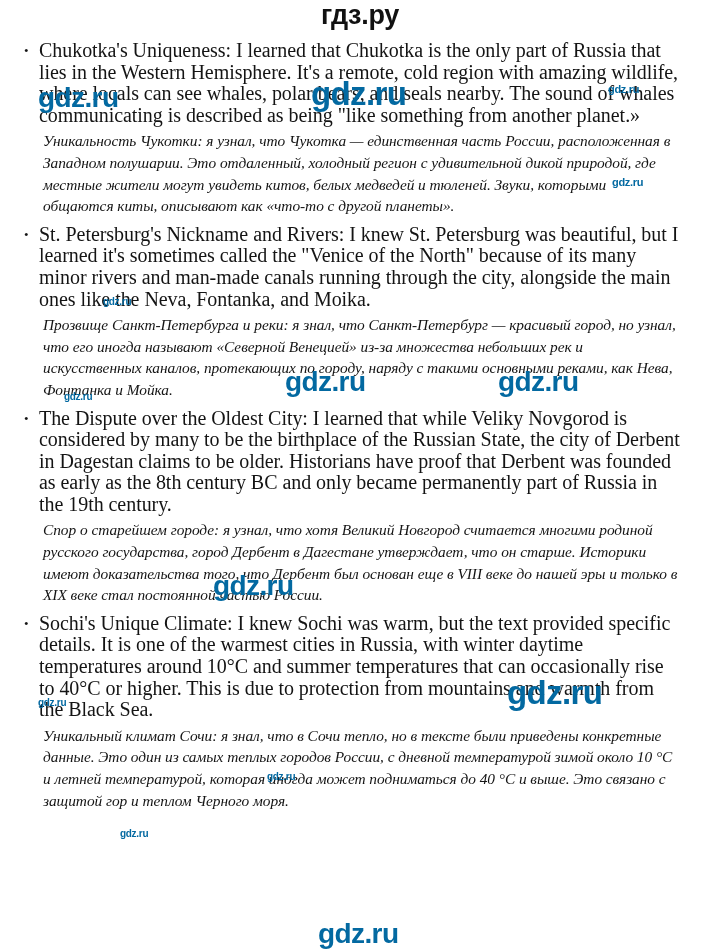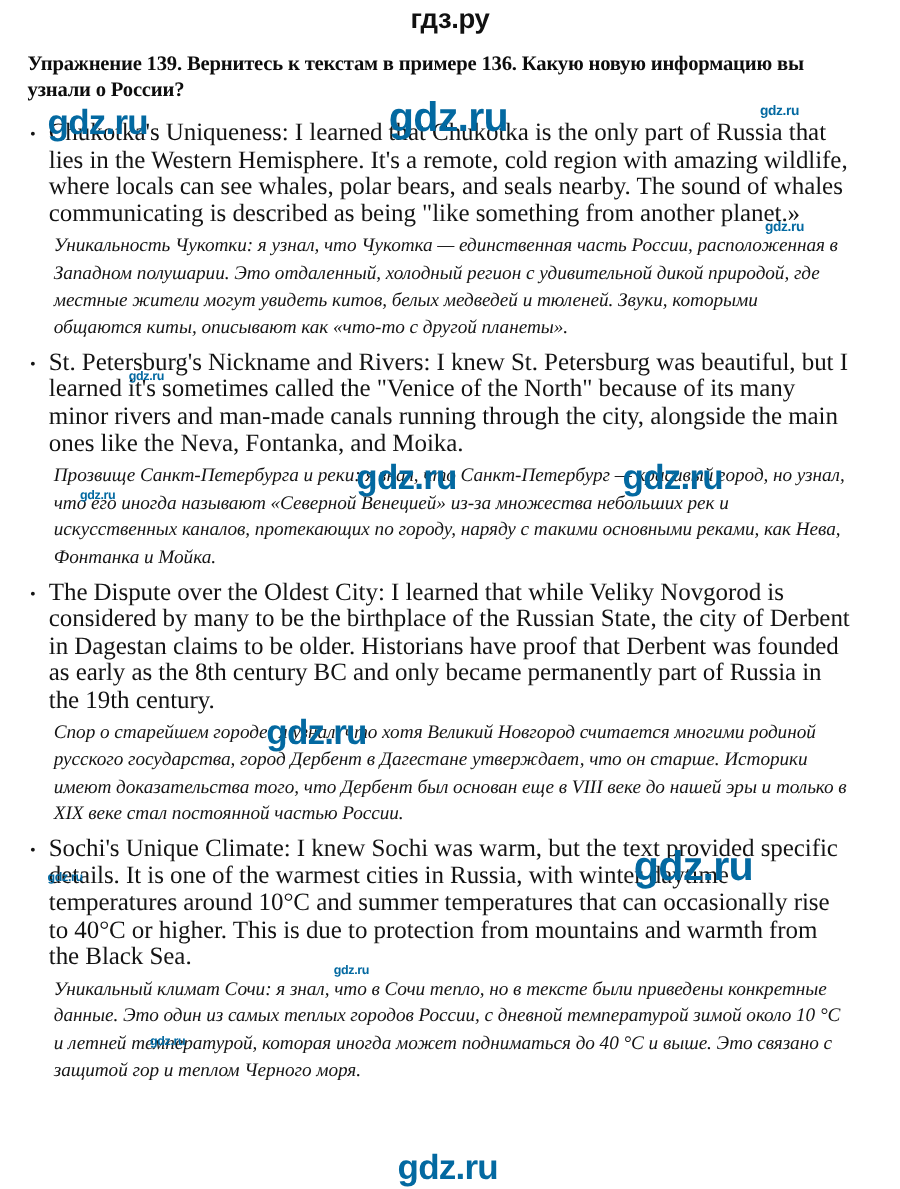--- a/index.html
+++ b/index.html
@@ -20,21 +20,21 @@
 
   
   #site-logo {
     position: absolute;
     top: 2px;
     left: 0;
     width: 720px;
     text-align: center;
     font-family: "Liberation Sans", "DejaVu Sans", sans-serif;
     font-weight: bold;
-    font-size: 22px;
+    font-size: 27px;
     letter-spacing: -0.3px;
     color: #111111;
     line-height: 26px;
   }
 
   
   #page {
     position: absolute;
     top: 40px;
     left: 22px;
@@ -104,21 +104,20 @@
   .wm-front  { z-index: 3; }
   #page { z-index: 2; }
 </style>
 </head>
 <body>
 
 <div id="site-logo">гдз.ру</div>
 
 <div id="page">
 
-  <h1 id="exercise-title">Упражнение 139. Вернитесь к текстам в примере 136. Какую новую информацию вы узнали о России?</h1>
 
   <ul class="answer-list">
 
     <li class="answer-item">
       <p class="para-en">Chukotka's Uniqueness: I learned that Chukotka is the only part of Russia that lies in the Western Hemisphere. It's a remote, cold region with amazing wildlife, where locals can see whales, polar bears, and seals nearby. The sound of whales communicating is described as being "like something from another planet.»</p>
       <p class="para-ru">Уникальность Чукотки: я узнал, что Чукотка — единственная часть России, расположенная в Западном полушарии. Это отдаленный, холодный регион с удивительной дикой природой, где местные жители могут увидеть китов, белых медведей и тюленей. Звуки, которыми общаются киты, описывают как «что-то с другой планеты».</p>
     </li>
 
     <li class="answer-item">
       <p class="para-en">St. Petersburg's Nickname and Rivers: I knew St. Petersburg was beautiful, but I learned it's sometimes called the "Venice of the North" because of its many minor rivers and man-made canals running through the city, alongside the main ones like the Neva, Fontanka, and Moika.</p>

